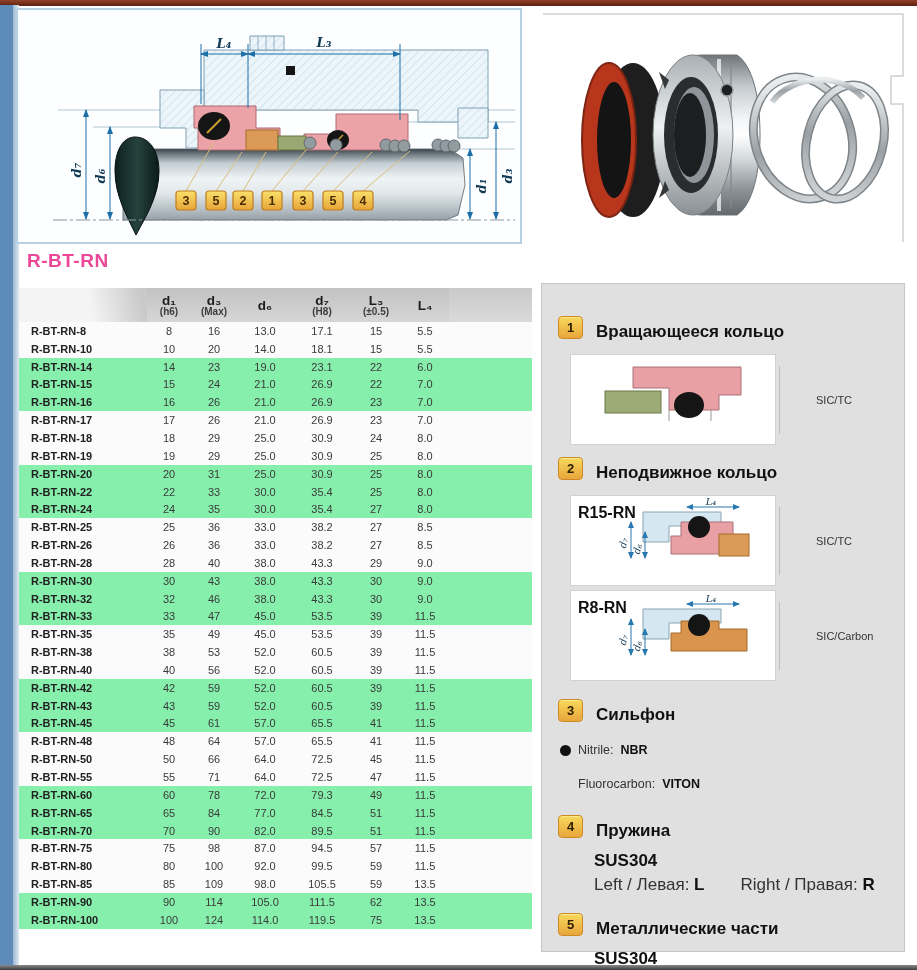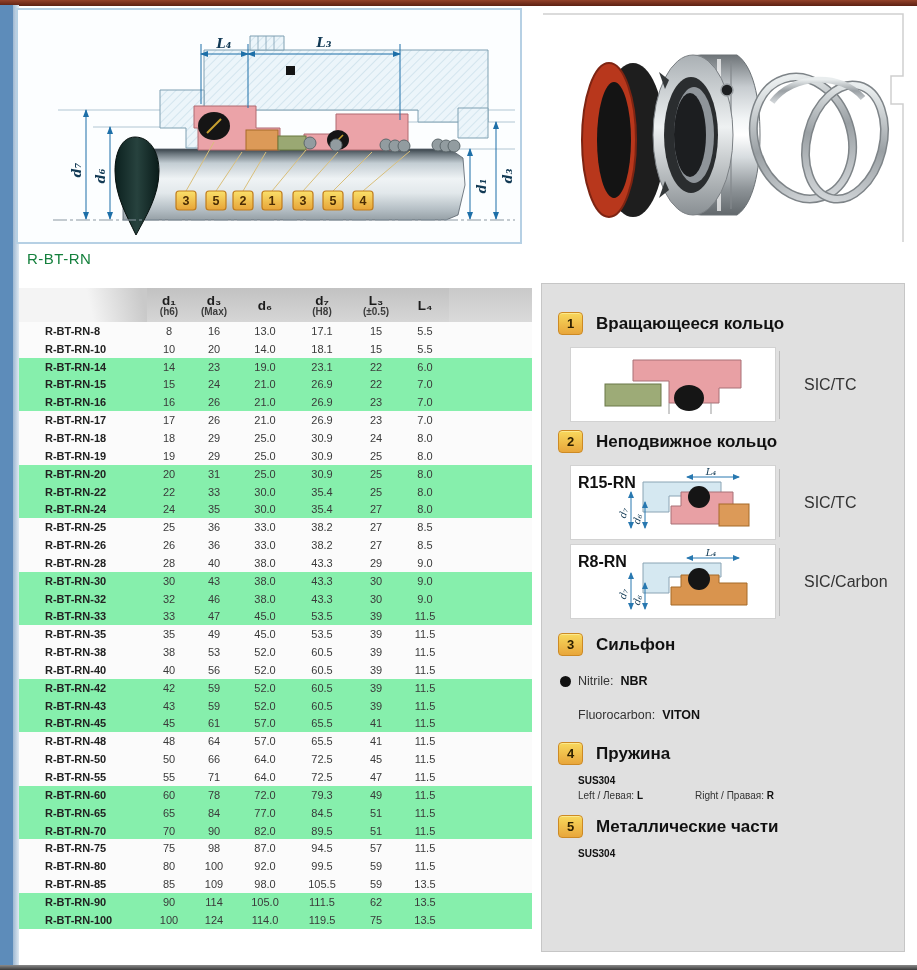--- a/index.html
+++ b/index.html
@@ -16,62 +16,62 @@
                background:linear-gradient(180deg,#8a8a8a,#3a3a3a);}
 
   
   .drawing-panel{position:absolute;left:16px;top:8px;width:506px;height:236px;
                  background:#fcfeff;border:2px solid #b6d0e4;box-sizing:border-box;}
 
   
   .photo-panel{position:absolute;left:541px;top:6px;width:366px;height:243px;background:#ffffff;}
 
   
-  .model-title{position:absolute;left:27px;top:250px;font-size:15px;font-weight:normal;
-               color:#15803d;letter-spacing:.5px;}
+  .model-title{position:absolute;left:27px;top:250px;font-size:19px;font-weight:bold;
+               color:#ec4899;letter-spacing:.5px;}
 
   
   .spec-table{position:absolute;left:19px;top:288px;width:513px;border-collapse:collapse;
               table-layout:fixed;}
   .spec-table thead th{height:34px;vertical-align:middle;padding:0;font-weight:bold;}
   .spec-table thead th.corner{background:linear-gradient(78deg,#f4f4f4 55%,#c9c9c9 95%);}
   .spec-table thead th.col{background:linear-gradient(180deg,#c2c2c2,#d6d6d6);}
   .spec-table thead th.fill{background:linear-gradient(180deg,#c9c9c9,#dadada);}
   .col-main{font-size:13.5px;color:#1c1c1c;line-height:13px;}
   .col-sub{font-size:10px;color:#3c3c3c;font-weight:bold;line-height:9px;}
   .spec-table td{height:17.85px;padding:0;font-size:11px;color:#3a3a3a;text-align:center;
                  white-space:nowrap;overflow:hidden;}
-  .spec-table td.name{text-align:left;padding-left:26px;font-weight:bold;color:#222;margin-left:31px;}
+  .spec-table td.name{text-align:left;padding-left:12px;font-weight:bold;color:#222;margin-left:31px;}
   .spec-table tbody tr{background:#fbfbfb;}
   .spec-table tbody tr.shade{background:#86efac;}
 
   
   .legend-panel{position:absolute;left:541px;top:283px;width:364px;height:669px;
                 background:#e0e0e0;border:1px solid #c6c6c6;box-sizing:border-box;
                 padding:20px 0 0 16px;}
   .legend-head{display:flex;align-items:center;gap:13px;margin:8px 0 12px 0;}
   .num-badge{width:23px;height:21px;border-radius:4px;flex:0 0 auto;
              background:linear-gradient(180deg,#f8d85c,#e8a63b);
              border:1px solid #cd8a24;box-shadow:inset 0 1px 0 #fce98c;
              display:flex;align-items:center;justify-content:center;
              font-size:13px;font-weight:bold;color:#2e2000;}
-  .legend-title{font-size:17px;font-weight:bold;color:#111;}
+  .legend-title{font-size:17px;font-weight:bold;color:#111;margin-top:10px;}
   .thumb-row{display:flex;align-items:center;margin:0 0 4px 12px;}
-  .thumb-box{width:206px;height:75px;background:#fff;border:1px solid #d2d2d2;
+  .thumb-box{width:206px;height:91px;background:#fff;border:1px solid #d2d2d2;
              box-sizing:border-box;}
   .thumb-sep{width:1px;height:68px;background:#bdbdbd;margin-left:3px;}
-  .thumb-label{font-size:16px;color:#333;margin-left:24px;}
+  .thumb-label{font-size:11px;color:#333;margin-left:36px;}
   .mat-lines{margin:-2px 0 14px 2px;font-size:12.5px;color:#333;}
   .mat-line{display:flex;align-items:center;gap:7px;margin:20px 0;}
   .bullet-icon{width:11px;height:11px;border-radius:50%;background:#111;flex:0 0 auto;}
   .mat-line .indent{width:11px;flex:0 0 auto;}
   .bold{font-weight:bold;color:#111;}
-  .spring-lines{margin:-2px 0 14px 20px;font-size:10px;color:#333;}
+  .spring-lines{margin:-2px 0 14px 36px;font-size:17px;color:#333;}
   .grade-line{font-weight:bold;color:#111;margin:2px 0 4px 0;}
-  .lr-line{display:flex;gap:52px;}
+  .lr-line{display:flex;gap:36px;}
 </style>
 </head>
 <body>
 
 <div id="frame">
   <div class="edge-top"></div>
   <div class="edge-left"></div>
   <div class="edge-left2"></div>
   <div class="edge-bottom"></div>
 

